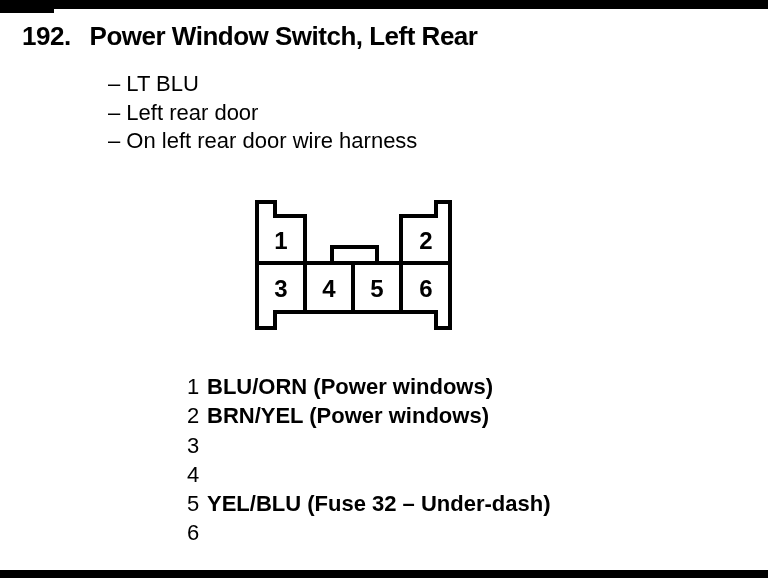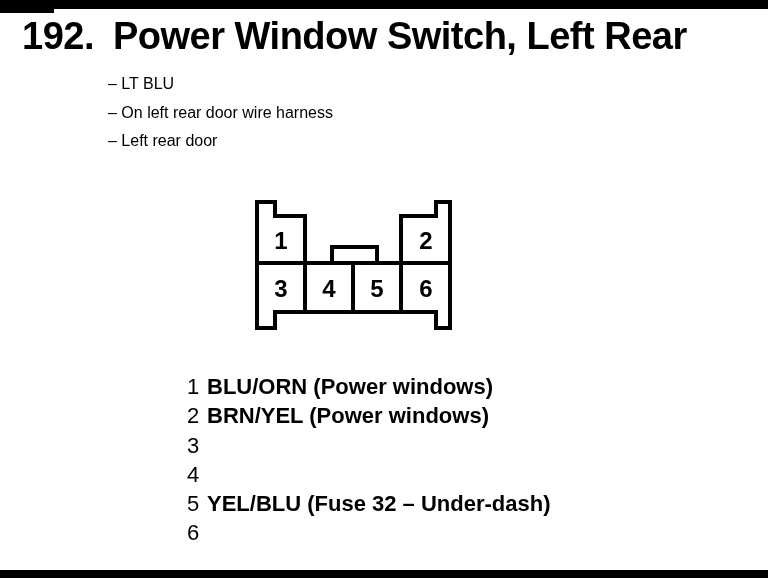--- a/index.html
+++ b/index.html
@@ -12,29 +12,29 @@
   }
   .page { position: relative; width: 768px; height: 578px; overflow: hidden; background: #ffffff; }
 
   .bar { position: absolute; left: 0; width: 768px; background: #000; }
   .bar.top { top: 0; height: 9px; }
   .bar.bottom { bottom: 0; height: 8px; }
   .corner-blob { position: absolute; left: 0; top: 0; width: 54px; height: 13px; background: #000; }
 
   .heading {
     position: absolute; left: 22px; top: 13px;
-    font-size: 38px; font-weight: bold; line-height: 46px;
+    font-size: 26px; font-weight: bold; line-height: 46px;
     letter-spacing: -0.5px; white-space: nowrap;
   }
   .heading .htitle { margin-left: 19px; }
 
   .notes {
     position: absolute; left: 108px; top: 70px;
     margin: 0; padding: 0; list-style: none;
-    font-size: 16px; line-height: 28.5px; white-space: nowrap;
+    font-size: 22px; line-height: 28.5px; white-space: nowrap;
   }
 
   .connector { position: absolute; left: 248px; top: 194px; }
   .connector .outline { fill: #ffffff; stroke: #000000; stroke-width: 4.5; shape-rendering: crispEdges; }
   .connector .grid { fill: none; stroke: #000000; stroke-width: 4.5; shape-rendering: crispEdges; }
   .connector text {
     font-family: "Liberation Sans", sans-serif;
     font-size: 24px; font-weight: bold;
     text-anchor: middle; dominant-baseline: central;
     fill: #000000;
@@ -55,22 +55,22 @@
 
   <div class="bar top"></div>
   <div class="corner-blob"></div>
 
   <header class="heading">
     <span class="hnum">192.</span><span class="htitle">Power Window Switch, Left Rear</span>
   </header>
 
   <ul class="notes">
     <li>– LT BLU</li>
+    <li>– Left rear door</li>
     <li>– On left rear door wire harness</li>
-    <li>– Left rear door</li>
   </ul>
 
   <svg class="connector" width="210" height="142" viewBox="248 194 210 142" xmlns="http://www.w3.org/2000/svg">
     <path class="outline" d="M 257 202 H 275 V 216 H 305 V 263 H 332 V 247 H 377 V 263 H 401 V 216 H 436 V 202 H 450 V 328 H 436 V 312 H 275 V 328 H 257 Z"></path>
     <path class="grid" d="M 257 263 H 450 M 305 263 V 312 M 353 263 V 312 M 401 263 V 312"></path>
     <text x="281" y="240">1</text>
     <text x="426" y="240">2</text>
     <text x="281" y="288">3</text>
     <text x="329" y="288">4</text>
     <text x="377" y="288">5</text>

